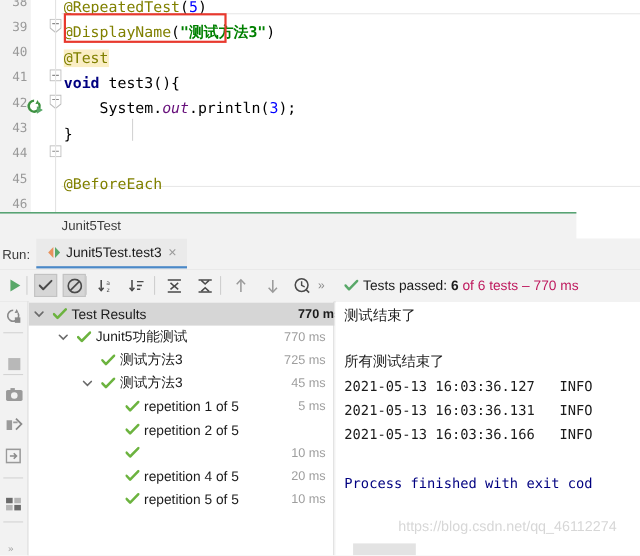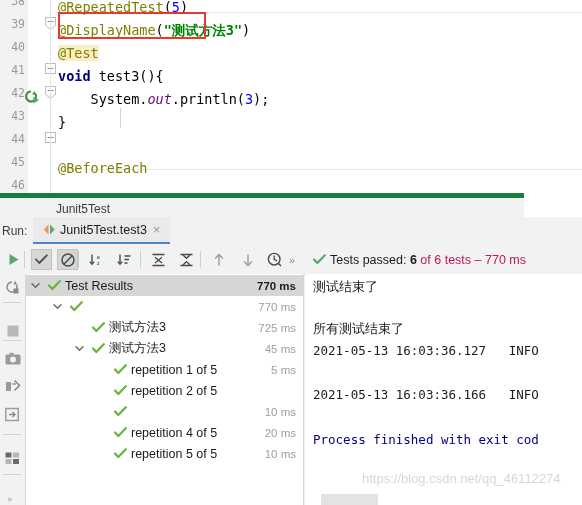--- a/index.html
+++ b/index.html
@@ -29,21 +29,21 @@
   .num{color:#0000ff;}
   .str{color:#008000;font-weight:bold;}
   .kw{color:#000080;font-weight:bold;}
   .fld{color:#660e7a;font-style:italic;font-weight:normal;}
   .plain{color:#000;}
   .hl-test{background:#faeec4;}
   .redbox{position:absolute;left:58px;top:12px;width:148px;height:27px;border:2px solid #e8392e;box-sizing:border-box;}
   .caret-ind{position:absolute;left:120px;top:108px;width:1px;height:20px;background:#d4d4d4;}
 
   
-  .breadcrumb{position:absolute;left:0;top:193px;width:524px;height:24px;background:#f2f2f2;border-top:5px solid #15803d;}
+  .breadcrumb{position:absolute;left:0;top:193px;width:524px;height:24px;background:#f2f2f2;border-top:1px solid #15803d;}
   .breadcrumb .bc-text{position:absolute;left:56px;top:4px;font-size:12px;color:#3c3c3c;}
 
   
   .runwin{position:absolute;left:0;top:217px;width:582px;height:288px;background:#f2f2f2;}
   .tabbar{position:absolute;left:0;top:0;width:582px;height:28px;background:#f2f2f2;border-bottom:1px solid #cfcfcf;}
   .runlabel{position:absolute;left:2px;top:7px;font-size:12px;color:#3c3c3c;}
   .tab{position:absolute;left:33px;top:0;height:27px;background:#eaeaea;border-bottom:2px solid #4a88c7;
        padding:0 10px;box-sizing:border-box;display:flex;align-items:center;gap:6px;}
   .tab-title{font-size:12.5px;color:#1b1b1b;}
   .tab-close{color:#9a9a9a;font-size:13px;line-height:1;}
@@ -297,21 +297,21 @@
           </svg>
         </div>
         <div class="rail-div" style="top: 28px;"></div>
         <div class="rail-div" style="top: 66px;"></div>
         <div class="rail-div" style="top: 160px;"></div>
         <div class="rail-div" style="top: 200px;"></div>
       </div>
 
     <div class="tree" id="tree">
       <div class="tree-divider"></div>
-    <div class="row sel" style="top: 1px;">
+    <div class="row sel" style="top: 1px; padding-left: 14px;">
           <span class="twisty" style="left: 4px; top: 5px;">
             <svg width="11" height="11" viewBox="0 0 11 11">
               <path d="M2 3.8 L5.5 7.3 L9 3.8" fill="none" stroke="#6a6a6a" stroke-width="1.5" stroke-linecap="round"></path>
             </svg>
           </span>
           <span class="chk" style="left: 22px; top: 5px;">
             <svg width="13" height="11" viewBox="0 0 13 11">
               <path d="M1 5.5 L4.3 9 L11.8 1.3" fill="none" stroke="#6cb33f" stroke-width="2.3" stroke-linecap="round" stroke-linejoin="round"></path>
             </svg>
           </span>
@@ -322,20 +322,21 @@
           <span class="twisty" style="left: 26px; top: 5px;">
             <svg width="11" height="11" viewBox="0 0 11 11">
               <path d="M2 3.8 L5.5 7.3 L9 3.8" fill="none" stroke="#6a6a6a" stroke-width="1.5" stroke-linecap="round"></path>
             </svg>
           </span>
           <span class="chk" style="left: 44px; top: 5px;">
             <svg width="13" height="11" viewBox="0 0 13 11">
               <path d="M1 5.5 L4.3 9 L11.8 1.3" fill="none" stroke="#6cb33f" stroke-width="2.3" stroke-linecap="round" stroke-linejoin="round"></path>
             </svg>
           </span>
+          <span class="rlabel" style="left: 61px;">Junit5功能测试</span>
           <span class="rtime">770 ms</span>
         </div>
         <div class="row" style="top: 43px;">
           <span class="chk" style="left: 66px; top: 5px;">
             <svg width="13" height="11" viewBox="0 0 13 11">
               <path d="M1 5.5 L4.3 9 L11.8 1.3" fill="none" stroke="#6cb33f" stroke-width="2.3" stroke-linecap="round" stroke-linejoin="round"></path>
             </svg>
           </span>
           <span class="rlabel" style="left: 83px;">测试方法3</span>
           <span class="rtime">725 ms</span>
@@ -395,20 +396,21 @@
             </svg>
           </span>
           <span class="rlabel" style="left: 105px;">repetition 5 of 5</span>
           <span class="rtime">10 ms</span>
         </div>
       </div>
 
     <div class="console" id="console">
         <div class="cline cmono c-blue" style="top: 155px;">Process finished with exit cod</div>
         <div class="cline cmono c-black" style="top: 110px;">2021-05-13 16:03:36.166   INFO</div>
+        <div class="cline cmono c-black" style="top: 88px;">2021-05-13 16:03:36.131   INFO</div>
         <div class="cline cmono c-black" style="top: 66px;">2021-05-13 16:03:36.127   INFO</div>
         <div class="cline csans c-black" style="top: 44px;">所有测试结束了</div>
         <div class="cline csans c-black" style="top: 2px;">测试结束了</div>
       <div class="watermark">https://blog.csdn.net/qq_46112274</div>
       <div class="wm-block"></div>
     </div>
 
   </div>
 </div>
 

